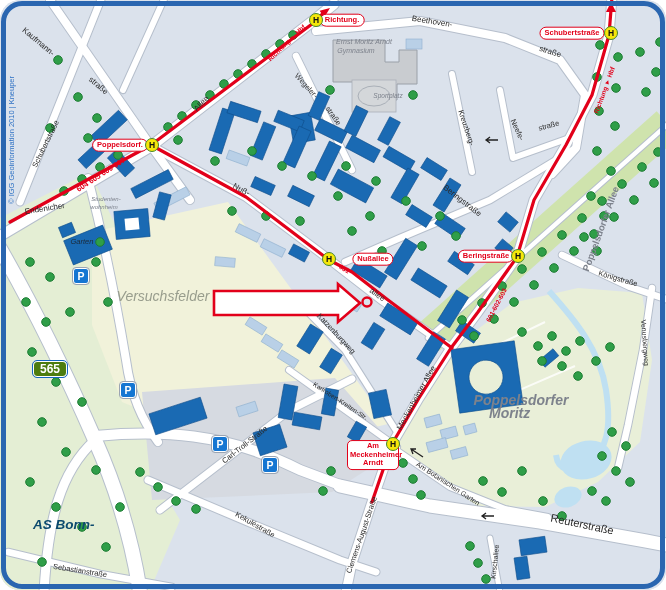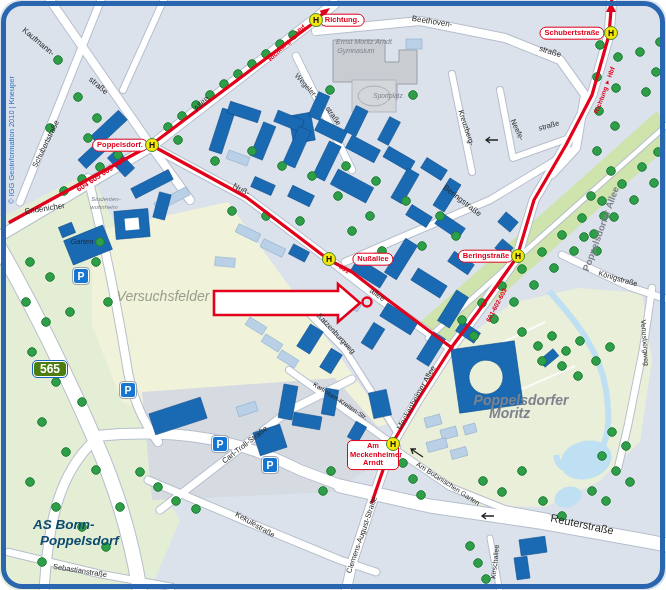--- a/index.html
+++ b/index.html
@@ -369,21 +369,20 @@
   <div class="lbl f7 it gy" style="left:314px;top:38px;width:100px;">Ernst Moritz Arndt</div>
   <div class="lbl f7 it gy" style="left:306px;top:47px;width:100px;">Gymnasium</div>
   <div class="lbl f65 it gy" style="left:358px;top:93px;width:60px;">Sportplatz</div>
   <div class="lbl f75 it dk" style="left:62px;top:238px;width:40px;">Garten</div>
   <div class="lbl f6 it gy" style="left:76px;top:196px;width:60px;">Studenten-</div>
   <div class="lbl f6 it gy" style="left:74px;top:204px;width:60px;">wohnheim</div>
   <div class="lbl f10 it gy2" style="left:103px;top:289px;width:120px;">Versuchsfelder</div>
   <div class="lbl f10 bd it gy" style="left:466px;top:393px;width:110px;">Poppelsdorfer</div>
   <div class="lbl f10 bd it gy" style="left:489px;top:406px;width:60px;text-align:left;">Moritz</div>
   <div class="lbl f135 bd it bl" style="left:33px;top:518px;width:110px;text-align:left;">AS Bonn-</div>
-  <div class="lbl f135 bd it bl" style="left:40px;top:534px;width:120px;text-align:left;">Poppelsdorf</div>
 
   <div class="lbl f75 bd rd" style="left:56px;top:171px;width:90px;transform:rotate(-33deg);">604 605 606 607</div>
   <div class="lbl f65 bd rd" style="left:329px;top:266px;width:30px;transform:rotate(30deg);">631</div>
   <div class="lbl f65 bd rd" style="left:457px;top:302px;width:80px;transform:rotate(-62deg);">601-602-603</div>
   <div class="lbl f65 bd rd" style="left:247px;top:40px;width:80px;transform:rotate(-44deg);">Richtung ► Hbf</div>
   <div class="lbl f65 bd rd" style="left:565px;top:87px;width:80px;transform:rotate(-70deg);">Richtung ► Hbf</div>
 
 
   <div class="stop-box" style="left:342px;top:20px;">Richtung.</div>
   <div class="stop-box" style="left:572px;top:33px;">Schubertstraße</div>

